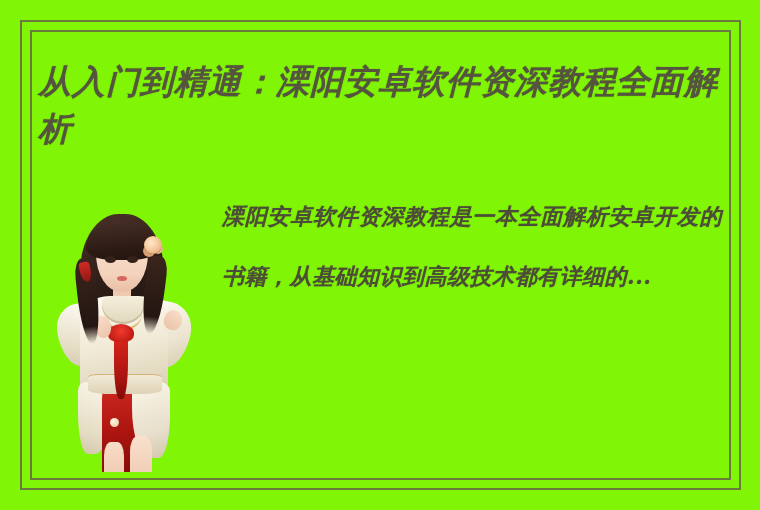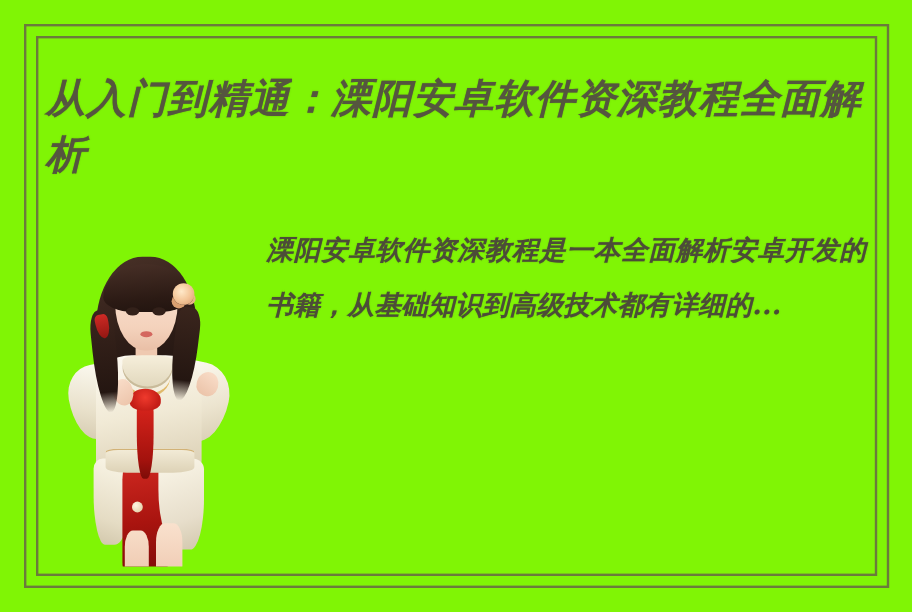--- a/index.html
+++ b/index.html
@@ -65,21 +65,21 @@
   
   #summary {
     position: absolute;
     left: 222px;
     top: 186px;
     width: 500px;
     font-family: "DejaVu Serif", serif;
     font-weight: 700;
     font-style: italic;
     font-size: 22px;
-    line-height: 46px;
+    line-height: 60px;
     letter-spacing: 0.5px;
     color: #4c4c38;
     text-shadow: 0 0 1px rgba(60,60,40,.5);
     text-align: justify;
     -webkit-font-smoothing: antialiased;
   }
 
   
   #illustration {
     position: absolute;

